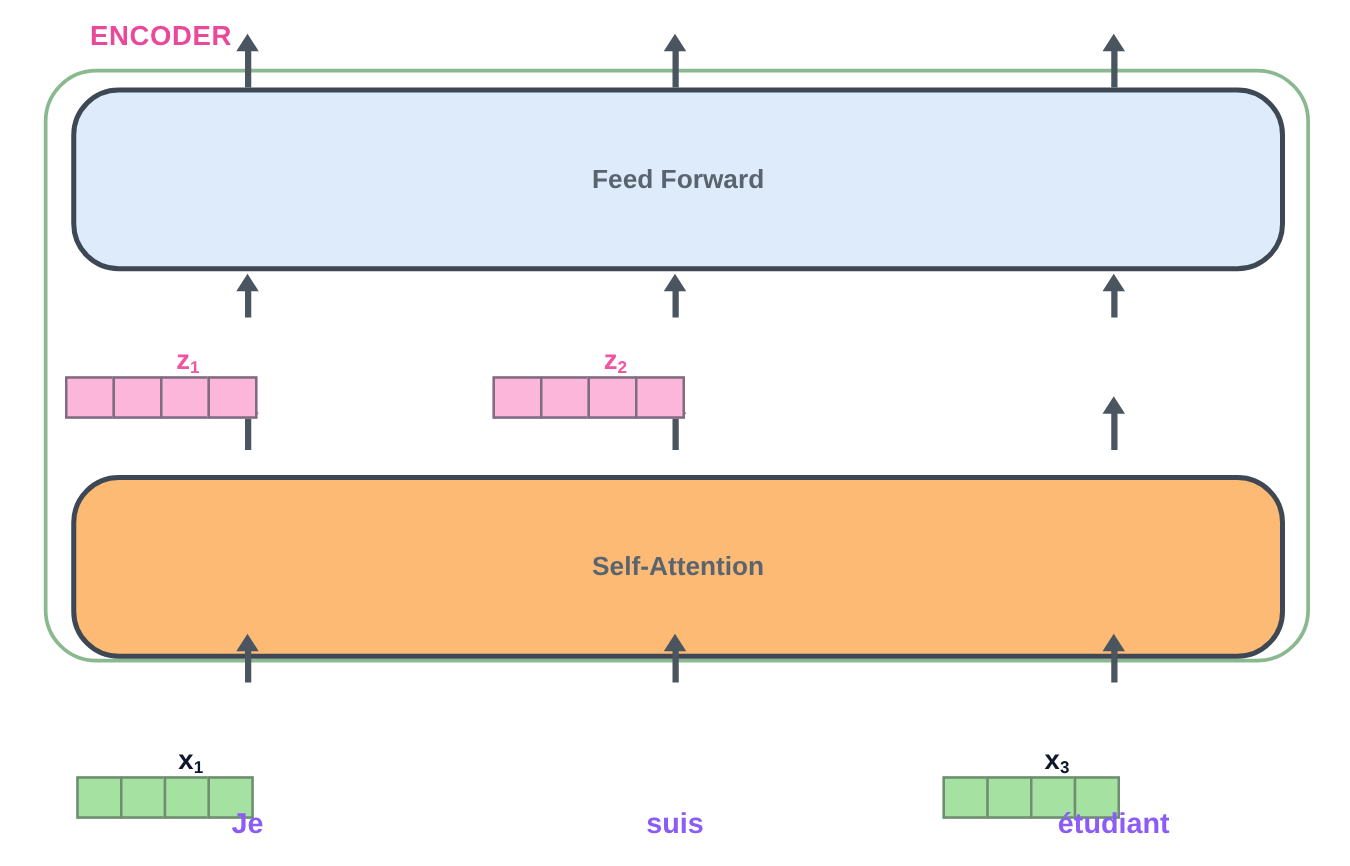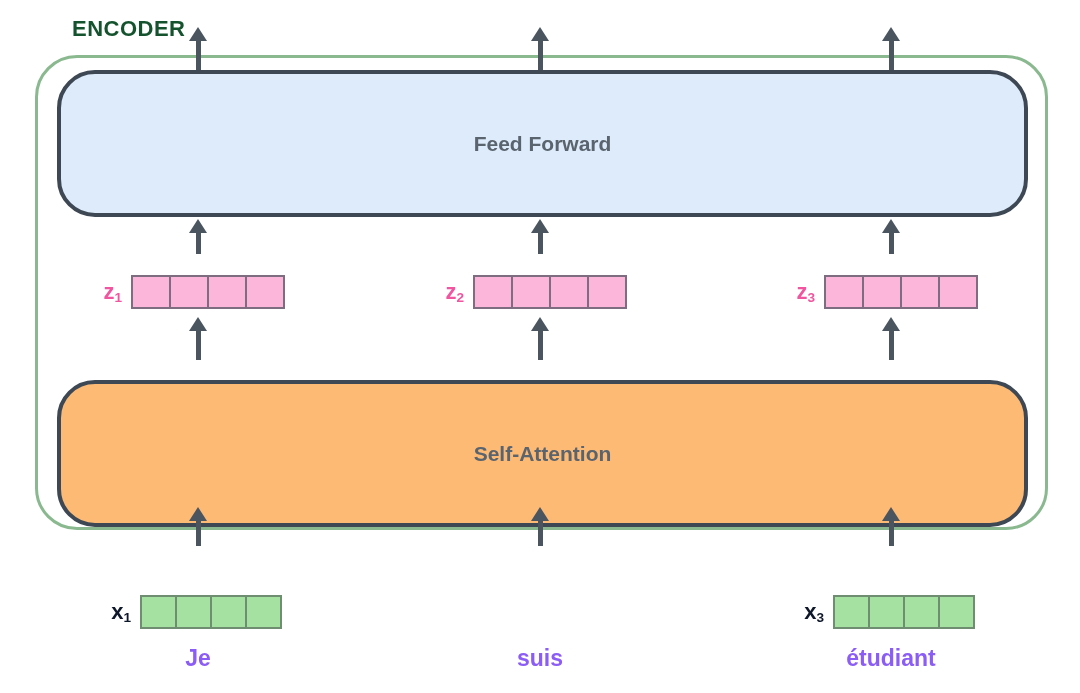--- a/index.html
+++ b/index.html
@@ -18,21 +18,21 @@
     width: 1007px; height: 469px;
     border: 3px solid #8ab98f;
     border-radius: 42px;
   }
   .encoder-label {
     position: absolute;
     left: 72px; top: 16px;
     font-size: 22px;
     font-weight: 600;
     letter-spacing: 0.5px;
-    color: #14532d;
+    color: #ec4899;
   }
 
   
   .block {
     position: absolute;
     left: 57px;
     width: 963px;
     height: 139px;
     border: 4px solid #3d4854;
     border-radius: 38px;
@@ -67,20 +67,21 @@
     margin-top: -2px;
     background: #4a5560;
   }
 
   
   .vec-group {
     position: absolute;
     display: flex;
     align-items: center;
     height: 34px;
+    flex-direction: column;
   }
   .vec-label {
     width: 70px;
     text-align: right;
     padding-right: 9px;
     font-size: 22px;
     font-weight: 700;
   }
   .vec-label sub {
     font-size: 0.62em;
@@ -185,29 +186,20 @@
   </div>
   <div class="vec-group" style="left:394px; top:275px;">
     <span class="vec-label z"><span>z</span><sub>2</sub></span>
     <div class="vec z-vec">
       <div class="cell"></div>
         <div class="cell"></div>
         <div class="cell"></div>
         <div class="cell"></div>
     </div>
   </div>
-  <div class="vec-group" style="left:745px; top:275px;">
-    <span class="vec-label z"><span>z</span><sub>3</sub></span>
-    <div class="vec z-vec">
-      <div class="cell"></div>
-        <div class="cell"></div>
-        <div class="cell"></div>
-        <div class="cell"></div>
-    </div>
-  </div>
 
   <div class="vec-group" style="left:61px; top:595px;">
     <span class="vec-label x"><span>x</span><sub>1</sub></span>
     <div class="vec x-vec">
       <div class="cell"></div>
         <div class="cell"></div>
         <div class="cell"></div>
         <div class="cell"></div>
     </div>
   </div>

